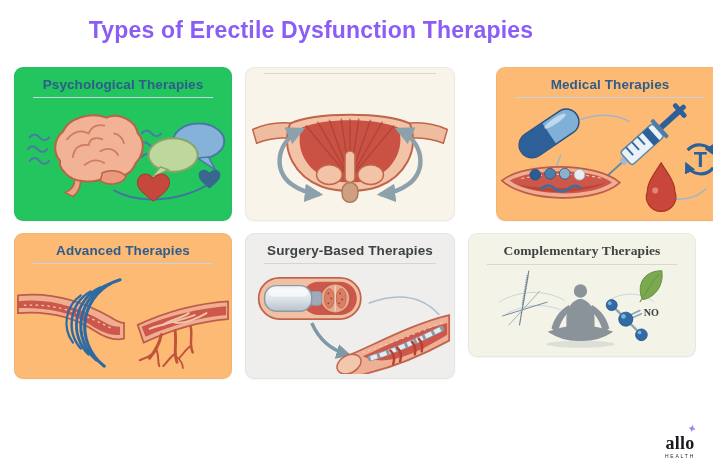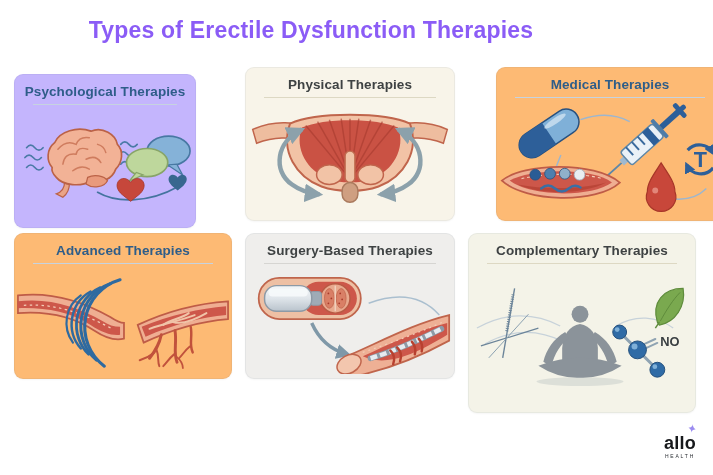--- a/index.html
+++ b/index.html
@@ -9,41 +9,41 @@
     -webkit-font-smoothing:antialiased;
   }
   .main-title{
     position:absolute;top:17px;left:0;width:622px;text-align:center;
     font-size:23px;font-weight:700;color:#8b5cf6;letter-spacing:.2px;margin:0;
   }
   .panel{
     position:absolute;border-radius:9px;border:1px solid rgba(90,110,140,.08);
     box-shadow:0 1px 2px rgba(0,0,0,.04);box-sizing:border-box;
   }
-  .p1{left:14px;top:74px;width:182px;height:154px;background:#c4b5fd;}
+  .p1{left:14px;top:67px;width:218px;height:154px;background:#22c55e;}
   .p2{left:245px;top:67px;width:210px;height:154px;background:#f8f4e9;}
   .p3{left:468px;top:67px;width:228px;height:154px;background:#fdba74;margin-left:28px;}
   .p4{left:14px;top:233px;width:218px;height:146px;background:#fdba74;}
   .p5{left:245px;top:233px;width:210px;height:146px;background:#efeeec;}
-  .p6{left:468px;top:233px;width:228px;height:180px;background:#f4f3e8;}
+  .p6{left:468px;top:233px;width:228px;height:124px;background:#f4f3e8;font-family:Liberation Serif, serif;}
   .panel h2{
     margin:0;padding-top:9px;text-align:center;font-size:13.5px;font-weight:700;letter-spacing:.1px;
   }
   .t-blue h2{color:#2e5d89;}
   .t-dark h2{color:#3e4243;}
   .divider{height:1px;margin:5px 18px 0;}
   .t-blue .divider{background:#c6d3e0;}
   .p2 .divider{background:#ddd8c3;}
   .p5 .divider{background:#d6d5d2;}
   .p6 .divider{background:#ddd8c3;}
   .illus{position:absolute;left:0;top:32px;width:100%;height:calc(100% - 36px);}
   .brand{position:absolute;left:656px;top:423px;width:48px;text-align:center;line-height:1;}
   .brand .sparkle{display:block;color:#9b8cf0;font-size:12px;height:11px;
     transform:rotate(12deg);margin-left:24px;}
-  .brand .name{display:block;font-size:18px;font-weight:800;color:#17191c;letter-spacing:.3px;}
+  .brand .name{display:block;font-size:18px;font-weight:800;color:#17191c;letter-spacing:.3px;font-family:Liberation Serif, serif;}
   .brand .tagline{display:block;font-size:5px;letter-spacing:1.8px;color:#2a2e33;margin-top:2px;}
 </style>
 </head>
 <body>
 
 <h1 class="main-title">Types of Erectile Dysfunction Therapies</h1>
 
 <section class="panel p1 t-blue">
   <h2>Psychological Therapies</h2>
   <div class="divider"></div>
@@ -74,21 +74,20 @@
       <path d="M196,58 L203,71 L185,59 Z" fill="#85b2d8" stroke="#4878a3" stroke-width="1.5"></path>
       <ellipse cx="160" cy="56" rx="25" ry="17" fill="#bed79c" stroke="#87a468" stroke-width="2"></ellipse>
       <path d="M147,68 L138,79 L155,71 Z" fill="#bed79c" stroke="#87a468" stroke-width="1.5"></path>
     </g>
     <path d="M140,80 C 136,74 128,74 125,79 C 122,84 124,90 130,95 L140,103 L150,95 C 156,90 158,84 155,79 C 152,74 144,74 140,80 Z" fill="#c6473b" stroke="#a83529" stroke-width="1"></path>
     <path d="M197,74 C 194,70 189,70 187,73 C 185,76 186,80 190,84 L197,90 L204,84 C 208,80 209,76 207,73 C 205,70 200,70 197,74 Z" fill="#38678f"></path>
   </svg>
 </section>
 
 <section class="panel p2 t-dark">
-  <h2>Physical Therapies</h2>
   <div class="divider"></div>
   <svg class="illus" viewBox="0 0 210 118">
     <defs>
       <marker id="m-phys" viewBox="0 0 10 10" refX="8" refY="5" markerWidth="4.2" markerHeight="4.2" orient="auto-start-reverse">
         <path d="M0,0 L10,5 L0,10 Z" fill="#8ca1ab"></path>
       </marker>
     </defs>
     <g>
       <path d="M6,30 C 28,20 52,22 66,30 L60,44 C 46,36 26,38 10,44 Z" fill="#eebd9f" stroke="#c0654c" stroke-width="1.5"></path>
       <path d="M204,30 C 182,20 158,22 144,30 L150,44 C 164,36 184,38 200,44 Z" fill="#eebd9f" stroke="#c0654c" stroke-width="1.5"></path>

